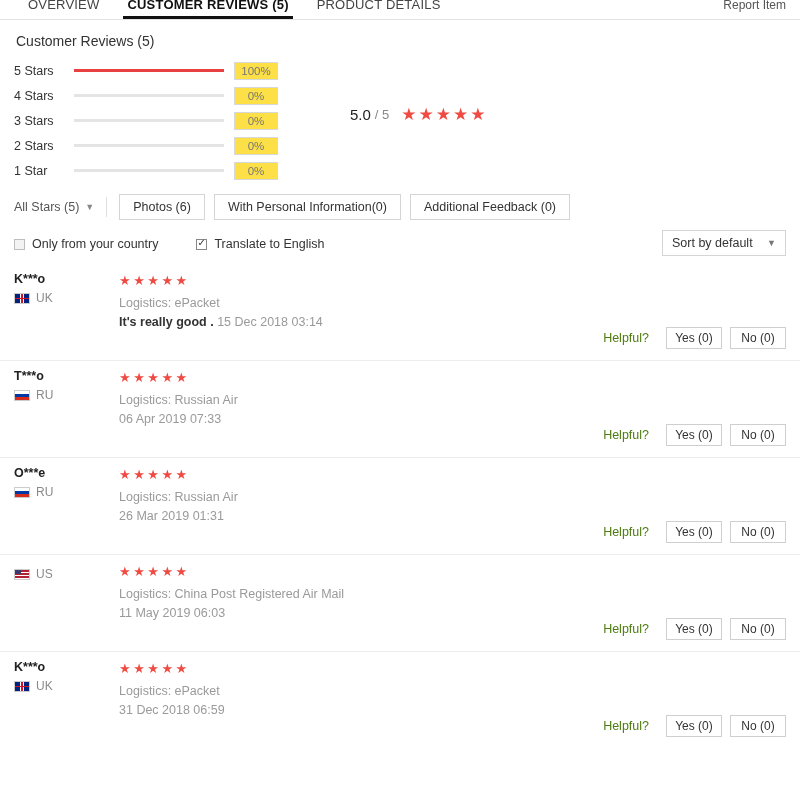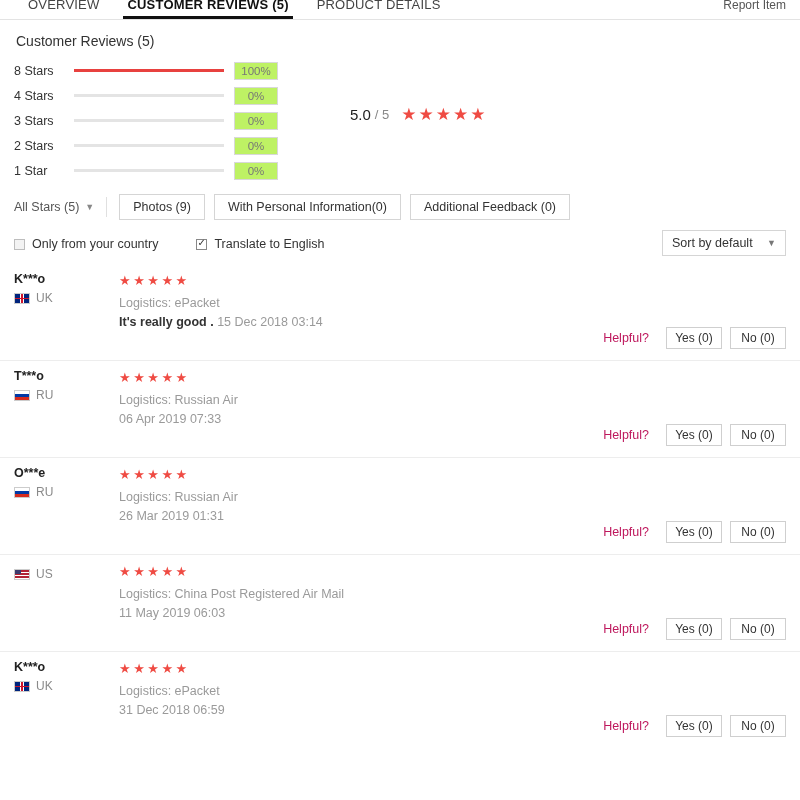--- a/index.html
+++ b/index.html
@@ -43,21 +43,21 @@
   .bars { position: absolute; left: 14px; top: 0; width: 290px; }
   .bar-row { display: flex; align-items: center; height: 25px; }
   .bar-label { width: 52px; font-size: 12.5px; color: #333; }
   .bar-track {
     width: 150px; height: 3px; background: #e4e4e4; margin-left: 8px; position: relative;
   }
   .bar-fill { position: absolute; left: 0; top: 0; height: 3px; background: #e8413f; }
   .bar-pct {
     margin-left: 10px; min-width: 44px; text-align: center;
     font-size: 11.5px; color: #777;
-    border: 1px solid #d8d8d8; background: #bef264;
+    border: 1px solid #d8d8d8; background: #fde047;
     padding: 1px 4px; line-height: 14px;
   }
 
   .score-block {
     position: absolute; left: 350px; top: 48px;
     display: flex; align-items: center;
   }
   .score-num { font-size: 15px; font-weight: normal; color: #222; }
   .score-den { font-size: 13px; color: #888; margin-left: 4px; }
   .score-stars { margin-left: 12px; }
@@ -121,21 +121,21 @@
   .rv-body { margin-left: 105px; padding-top: 2px; }
   .rv-logistics { font-size: 12.5px; color: #9a9a9a; margin-top: 9px; }
   .rv-comment-line { margin-top: 5px; font-size: 12.5px; }
   .rv-comment { color: #333; font-weight: bold; }
   .rv-date { color: #9a9a9a; }
   .rv-date.alone { display: block; margin-top: 5px; font-size: 12.5px; }
   .rv-helpful {
     position: absolute; right: 14px; bottom: 11px;
     display: flex; align-items: center;
   }
-  .rv-helpful-label { font-size: 12.5px; color: #be185d; margin-right: 9px; }
+  .rv-helpful-label { font-size: 12.5px; color: #4d7c0f; margin-right: 9px; }
   .hbtn {
     border: 1px solid #cfcfcf; background: #fff; color: #333;
     font-size: 12px; font-family: inherit;
     height: 22px; min-width: 56px; padding: 0 0; margin-left: 8px; line-height: 20px;
   }
 
   
   .flag { width: 16px; height: 11px; display: inline-block; position: relative; overflow: hidden; border: 1px solid #ccc; }
   .flag-uk { background: #00247d; }
   .flag-uk::before {
@@ -183,21 +183,21 @@
       </div>
     </div>
     <div class="report-item">Report Item</div>
   </div>
 
   <div class="section-title">Customer Reviews (5)</div>
 
   <div class="summary">
     <div class="bars">
       <div class="bar-row">
-        <span class="bar-label">8 Stars</span>
+        <span class="bar-label">5 Stars</span>
         <span class="bar-track">
           <span class="bar-fill" id="fill0" style="width: 100%;"></span>
         </span>
         <span class="bar-pct">100%</span>
       </div>
       <div class="bar-row">
         <span class="bar-label">4 Stars</span>
         <span class="bar-track">
           <span class="bar-fill" id="fill1" style="width: 0%;"></span>
         </span>
@@ -232,21 +232,21 @@
       <span class="stars lg score-stars" id="overall-stars">★★★★★</span>
     </div>
   </div>
 
   <div class="filters">
     <span class="allstars">
       <span>All Stars (5)</span>
       <span class="caret">▼</span>
     </span>
     <span class="vsep"></span>
-    <button class="fbtn">Photos (9)</button>
+    <button class="fbtn">Photos (6)</button>
     <button class="fbtn">With Personal Information(0)</button>
     <button class="fbtn">Additional Feedback (0)</button>
   </div>
 
   <div class="checkrow">
     <span class="cbox-wrap">
       <span class="cbox"></span>
       <span class="cbox-label">Only from your country</span>
     </span>
     <span class="cbox-wrap">

